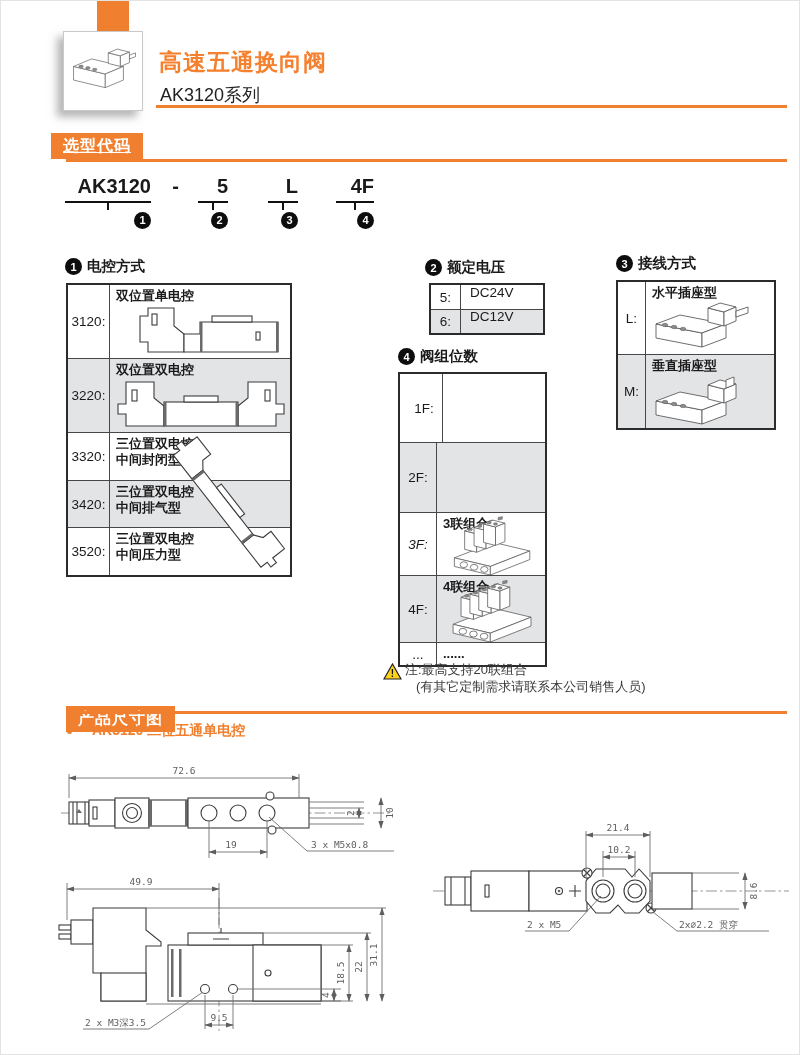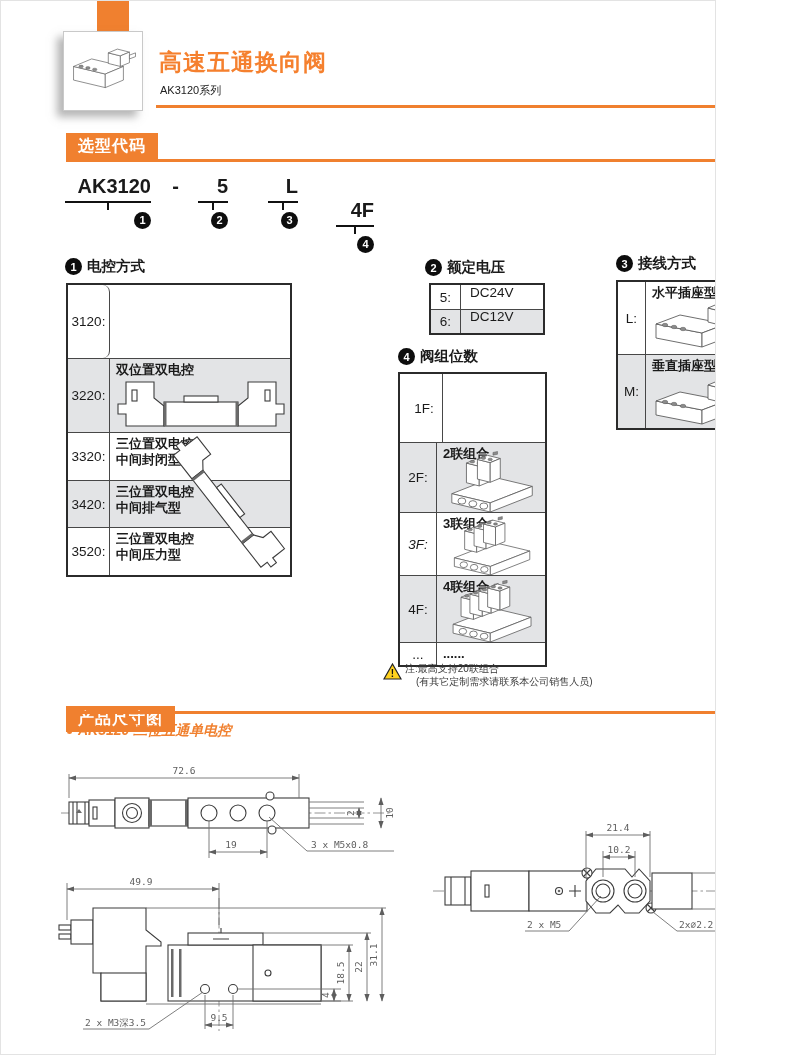--- a/index.html
+++ b/index.html
@@ -1,24 +1,24 @@
 <!DOCTYPE html>
 <html><head>
 <meta charset="utf-8">
 <style>
   html,body{margin:0;padding:0;background:#fff;}
-  .page{position:relative;width:716px;height:1055px;background:#fff;border:1px solid #e3e3e3;
+  .page{position:relative;width:800px;height:1055px;background:#fff;border:1px solid #e3e3e3;
         box-sizing:border-box;font-family:"Liberation Sans","DejaVu Sans",sans-serif;color:#1a1a1a;overflow:hidden;}
   .abs{position:absolute;}
   .accent-bg{background:#F0802F;}
   .rule{position:absolute;background:#F0802F;}
   .section-bar{position:absolute;color:#fff;font-weight:bold;font-size:16px;line-height:26px;
                padding:0 12px;letter-spacing:1px;}
   .title{position:absolute;color:#F5802E;font-size:23px;font-weight:bold;letter-spacing:1px;}
-  .subtitle{position:absolute;color:#222;font-size:11px;}
+  .subtitle{position:absolute;color:#222;font-size:18px;}
   .top-tab{position:absolute;left:96px;top:0;width:32px;height:38px;background:#F0802F;}
   .card{position:absolute;left:62px;top:30px;width:78px;height:78px;background:#fff;
         border:1px solid #c9c9c9;box-shadow:-6px 6px 8px rgba(110,110,110,.5);
         display:flex;align-items:center;justify-content:center;}
   
   .mc-seg{position:absolute;top:174px;text-align:right;}
   .mc-text{font-size:20px;font-weight:bold;border-bottom:2px solid #111;padding-bottom:3px;}
   .mc-text.noline{border-bottom:none;}
   .mc-tick{width:2px;height:7px;background:#111;margin:0 auto;}
   .circle-num{display:inline-flex;width:17px;height:17px;border-radius:50%;background:#0d0d0d;color:#fff;
@@ -30,23 +30,23 @@
   .tbl{position:absolute;border:2px solid #2b2b2b;background:#fff;box-sizing:border-box;}
   .trow{display:flex;border-top:1px solid #474747;box-sizing:border-box;position:relative;}
   .trow:first-child{border-top:none;}
   .trow.gray{background:#E3E4E6;}
   .cell-code{border-right:1px solid #474747;display:flex;align-items:center;justify-content:center;
              font-size:13.5px;box-sizing:border-box;flex:0 0 auto;}
   .cell-desc{flex:1;padding:3px 6px;font-size:13px;font-weight:bold;position:relative;line-height:1.25;}
   .cell-desc.plain{font-weight:normal;font-size:13.5px;display:flex;align-items:center;padding:0 0 8px 9px;}
   .row-art{position:absolute;pointer-events:none;}
   
-  .note-text{position:absolute;font-size:10px;line-height:1.3;color:#3a3a3a;}
-  
-  .bullet-line{position:absolute;color:#F0802F;font-weight:bold;font-size:14px;display:flex;align-items:center;gap:6px;font-style:italic;}
+  .note-text{position:absolute;font-size:13px;line-height:1.3;color:#3a3a3a;}
+  
+  .bullet-line{position:absolute;color:#F0802F;font-weight:bold;font-size:14px;display:flex;align-items:center;gap:20px;}
   .bullet-dot{width:5px;height:5px;border-radius:50%;background:#F0802F;flex:0 0 auto;}
   
   .oln{stroke:#3c3c3c;stroke-width:1.1;fill:#fff;}
   .oln2{stroke:#3c3c3c;stroke-width:1.1;fill:none;}
   .dk{fill:#6a6a6a;stroke:none;}
   .dln{stroke:#6f6f6f;stroke-width:0.9;fill:none;}
   .cl{stroke:#7a7a7a;stroke-width:0.8;stroke-dasharray:11 3 2.5 3;fill:none;}
   .dtx{fill:#5e5e5e;font-family:"DejaVu Sans Mono",monospace;font-size:9.5px;}
   .iso{stroke:#5d5d5d;stroke-width:0.9;fill:#fff;}
   .isod{fill:#8b8b8b;stroke:#555;stroke-width:0.5;}
@@ -84,54 +84,66 @@
       <ellipse class="isod" cx="16" cy="26" rx="3" ry="1.8"></ellipse>
       <ellipse class="isod" cx="25" cy="28" rx="3" ry="1.8"></ellipse>
       <ellipse class="isod" cx="34" cy="30" rx="3" ry="1.8"></ellipse>
       <path class="iso" d="M80,16 L88,13 L88,8 L80,11 Z"></path>
     </svg>
   </div>
   <div class="title" style="left:158px;top:46px;">高速五通换向阀</div>
   <div class="subtitle" style="left:159px;top:82px;">AK3120系列</div>
   <div class="rule" style="left:155px;top:104px;width:631px;height:3px;"></div>
 
-  <div class="section-bar accent-bg" style="left:65px;top:132px;">选型代码</div>
+  <div class="section-bar accent-bg" style="left:50px;top:132px;text-decoration:underline;">选型代码</div>
   <div class="rule" style="left:65px;top:158px;width:721px;height:2.5px;"></div>
 
   <div class="mc-seg" style="left:64px;width:86px;">
     <div class="mc-text">AK3120</div>
     <div class="mc-tick"></div>
     <span class="circle-num">1</span>
   </div>
   <div class="mc-seg" style="left:160px;width:18px;">
     <div class="mc-text noline">-</div>
   </div>
   <div class="mc-seg" style="left:197px;width:30px;">
     <div class="mc-text">5</div>
     <div class="mc-tick"></div>
     <span class="circle-num">2</span>
   </div>
   <div class="mc-seg" style="left:267px;width:30px;">
     <div class="mc-text">L</div>
     <div class="mc-tick"></div>
     <span class="circle-num">3</span>
   </div>
-  <div class="mc-seg" style="left:335px;width:38px;margin-top:24px;">
+  <div class="mc-seg" style="left:335px;width:38px;">
     <div class="mc-text">4F</div>
     <div class="mc-tick"></div>
     <span class="circle-num">4</span>
   </div>
 
   <div class="tbl-hd" style="left:64px;top:256px;">
     <span class="circle-num">1</span>
     <span>电控方式</span>
   </div>
   <div class="tbl" style="left:65px;top:282px;width:226px;">
     <div class="trow" style="height:73px;">
-      <div class="cell-code" style="width:42px;border-radius:7px;">3120:</div>
+      <div class="cell-code" style="width:42px;">3120:</div>
+      <div class="cell-desc">
+        <div>双位置单电控</div>
+        <svg class="row-art" style="right:2px;top:13px;" width="152" height="58" viewBox="0 0 152 58">
+          <path class="oln" d="M4,18 h8 v-8 h26 v18 l10,8 v18 h-36 v-10 h-8 z"></path>
+          <rect class="oln" x="16" y="16" width="5" height="11"></rect>
+          <path class="oln" d="M48,36 h16 v-12 h78 v30 h-94 z"></path>
+          <rect class="oln" x="76" y="18" width="40" height="6"></rect>
+          <rect class="dk" x="64" y="24" width="2.5" height="30"></rect>
+          <rect class="dk" x="140" y="24" width="2.5" height="30"></rect>
+          <rect class="oln" x="120" y="34" width="4" height="8"></rect>
+        </svg>
+      </div>
     </div>
     <div class="trow gray" style="height:74px;">
       <div class="cell-code" style="width:42px;">3220:</div>
       <div class="cell-desc">
         <div>双位置双电控</div>
         <svg class="row-art" style="right:0px;top:15px;" width="178" height="56" viewBox="0 0 178 56">
           <path class="oln" d="M14,8 h28 v16 l10,8 v20 h-38 v-12 h-8 v-10 h8 z"></path>
           <path class="oln" d="M164,8 h-28 v16 l-10,8 v20 h38 v-12 h8 v-10 h-8 z"></path>
           <rect class="oln" x="52" y="28" width="74" height="24"></rect>
           <rect class="oln" x="72" y="22" width="34" height="6"></rect>
@@ -236,33 +248,20 @@
   <div class="tbl-hd" style="left:397px;top:346px;">
     <span class="circle-num">4</span>
     <span>阀组位数</span>
   </div>
   <div class="tbl" style="left:397px;top:371px;width:149px;">
     <div class="trow" style="height:68px;">
       <div class="cell-code" style="width:37px;margin-left:6px;">1F:</div>
     </div>
     <div class="trow gray" style="height:70px;">
       <div class="cell-code" style="width:37px;">2F:</div>
-      <div class="cell-desc">
-        <div>2联组合</div>
-        <svg class="row-art" style="right:0;bottom:0;" width="105" height="64" viewBox="0 0 105 70">
-          <path class="iso" d="M8,50 L50,60 L96,42 L54,32 Z"></path>
-          <path class="iso" d="M8,50 L8,60 L50,70 L50,60 Z"></path>
-          <path class="iso" d="M50,60 L50,70 L96,52 L96,42 Z"></path>
-          <ellipse class="iso" cx="19" cy="58" rx="4.3" ry="3.4"></ellipse>
-          <ellipse class="iso" cx="31" cy="61" rx="4.3" ry="3.4"></ellipse>
-          <ellipse class="iso" cx="43" cy="63.5" rx="4.3" ry="3.4"></ellipse>
-          <use href="#vunit" x="24" y="38"></use>
-          <use href="#vunit" x="36" y="34"></use>
-        </svg>
-      </div>
     </div>
     <div class="trow" style="height:63px;">
       <div class="cell-code" style="width:37px;font-style:italic;">3F:</div>
       <div class="cell-desc">
         <div>3联组合</div>
         <svg class="row-art" style="right:0;bottom:0;" width="105" height="60" viewBox="0 0 105 70">
           <path class="iso" d="M8,50 L50,60 L96,42 L54,32 Z"></path>
           <path class="iso" d="M8,50 L8,60 L50,70 L50,60 Z"></path>
           <path class="iso" d="M50,60 L50,70 L96,52 L96,42 Z"></path>
           <ellipse class="iso" cx="19" cy="58" rx="4.3" ry="3.4"></ellipse>

